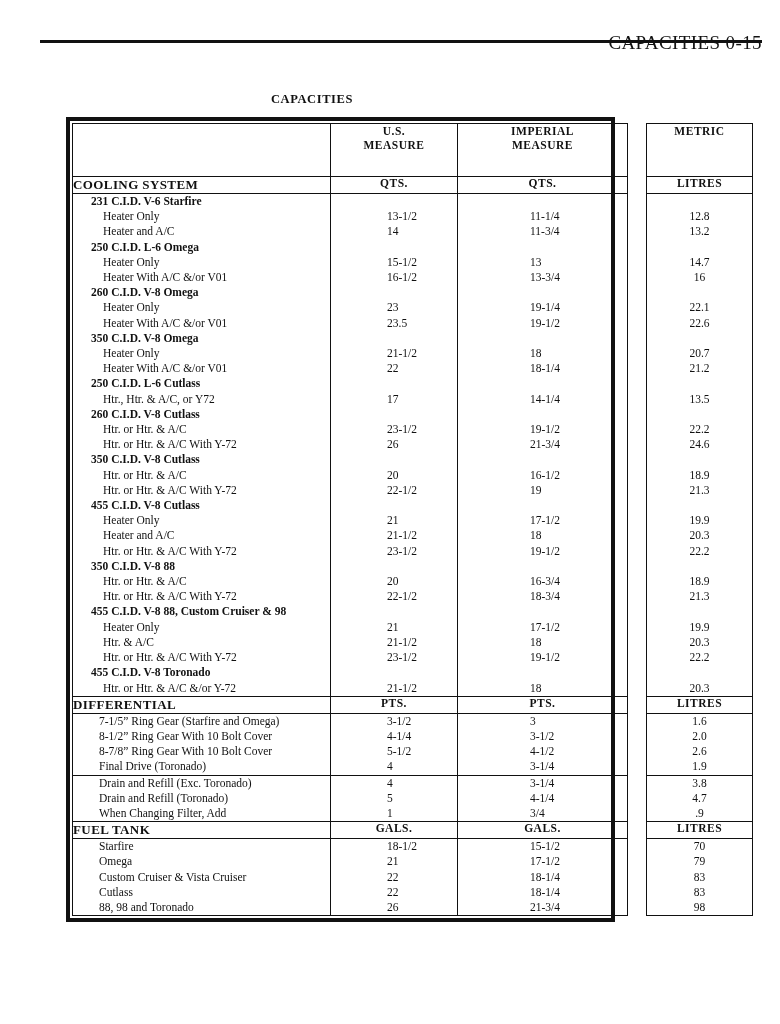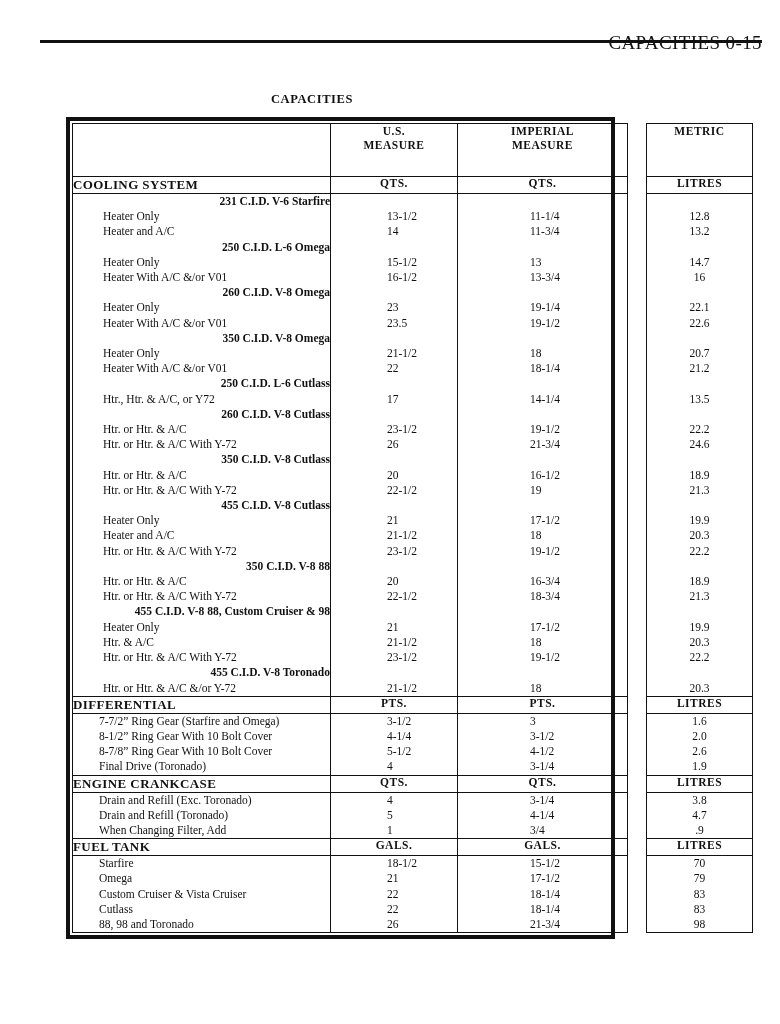--- a/index.html
+++ b/index.html
@@ -122,21 +122,20 @@
     font-size: 11.5px;
     line-height: 15.2px;
   }
   .body-label { padding: 6px 0 7px 0; }
   .body-num   { padding: 6px 0 7px 0; }
 
   .grp {
     font-weight: bold;
     padding-left: 18px;
     white-space: nowrap;
-    text-align: right;
   }
   .itm {
     padding-left: 30px;
     white-space: nowrap;
   }
   .plain {
     padding-left: 26px;
     white-space: nowrap;
   }
 
@@ -332,21 +331,21 @@
           </tr>
           <tr>
             <td class="bx sect-title">DIFFERENTIAL</td>
             <td class="bx unit-sub">PTS.</td>
             <td class="bx unit-sub">PTS.</td>
             <td class="gapcell"></td>
             <td class="bx unit-sub">LITRES</td>
           </tr>
           <tr>
             <td class="bx body-label">
-              <div class="plain">7-7/2” Ring Gear (Starfire and Omega)</div>
+              <div class="plain">7-1/5” Ring Gear (Starfire and Omega)</div>
               <div class="plain">8-1/2” Ring Gear With 10 Bolt Cover</div>
               <div class="plain">8-7/8” Ring Gear With 10 Bolt Cover</div>
               <div class="plain">Final Drive (Toronado)</div>
             </td>
             <td class="bx body-num">
               <div class="tight num-us">3-1/2</div>
               <div class="tight num-us">4-1/4</div>
               <div class="tight num-us">5-1/2</div>
               <div class="tight num-us">4</div>
             </td>
@@ -356,27 +355,20 @@
               <div class="tight num-imp">4-1/2</div>
               <div class="tight num-imp">3-1/4</div>
             </td>
             <td class="gapcell"></td>
             <td class="bx body-num">
               <div class="tight num-met">1.6</div>
               <div class="tight num-met">2.0</div>
               <div class="tight num-met">2.6</div>
               <div class="tight num-met">1.9</div>
             </td>
-          </tr>
-          <tr>
-            <td class="bx sect-title">ENGINE CRANKCASE</td>
-            <td class="bx unit-sub">QTS.</td>
-            <td class="bx unit-sub">QTS.</td>
-            <td class="gapcell"></td>
-            <td class="bx unit-sub">LITRES</td>
           </tr>
           <tr>
             <td class="bx body-label">
               <div class="plain">Drain and Refill (Exc. Toronado)</div>
               <div class="plain">Drain and Refill (Toronado)</div>
               <div class="plain">When Changing Filter, Add</div>
             </td>
             <td class="bx body-num">
               <div class="tight num-us">4</div>
               <div class="tight num-us">5</div>

